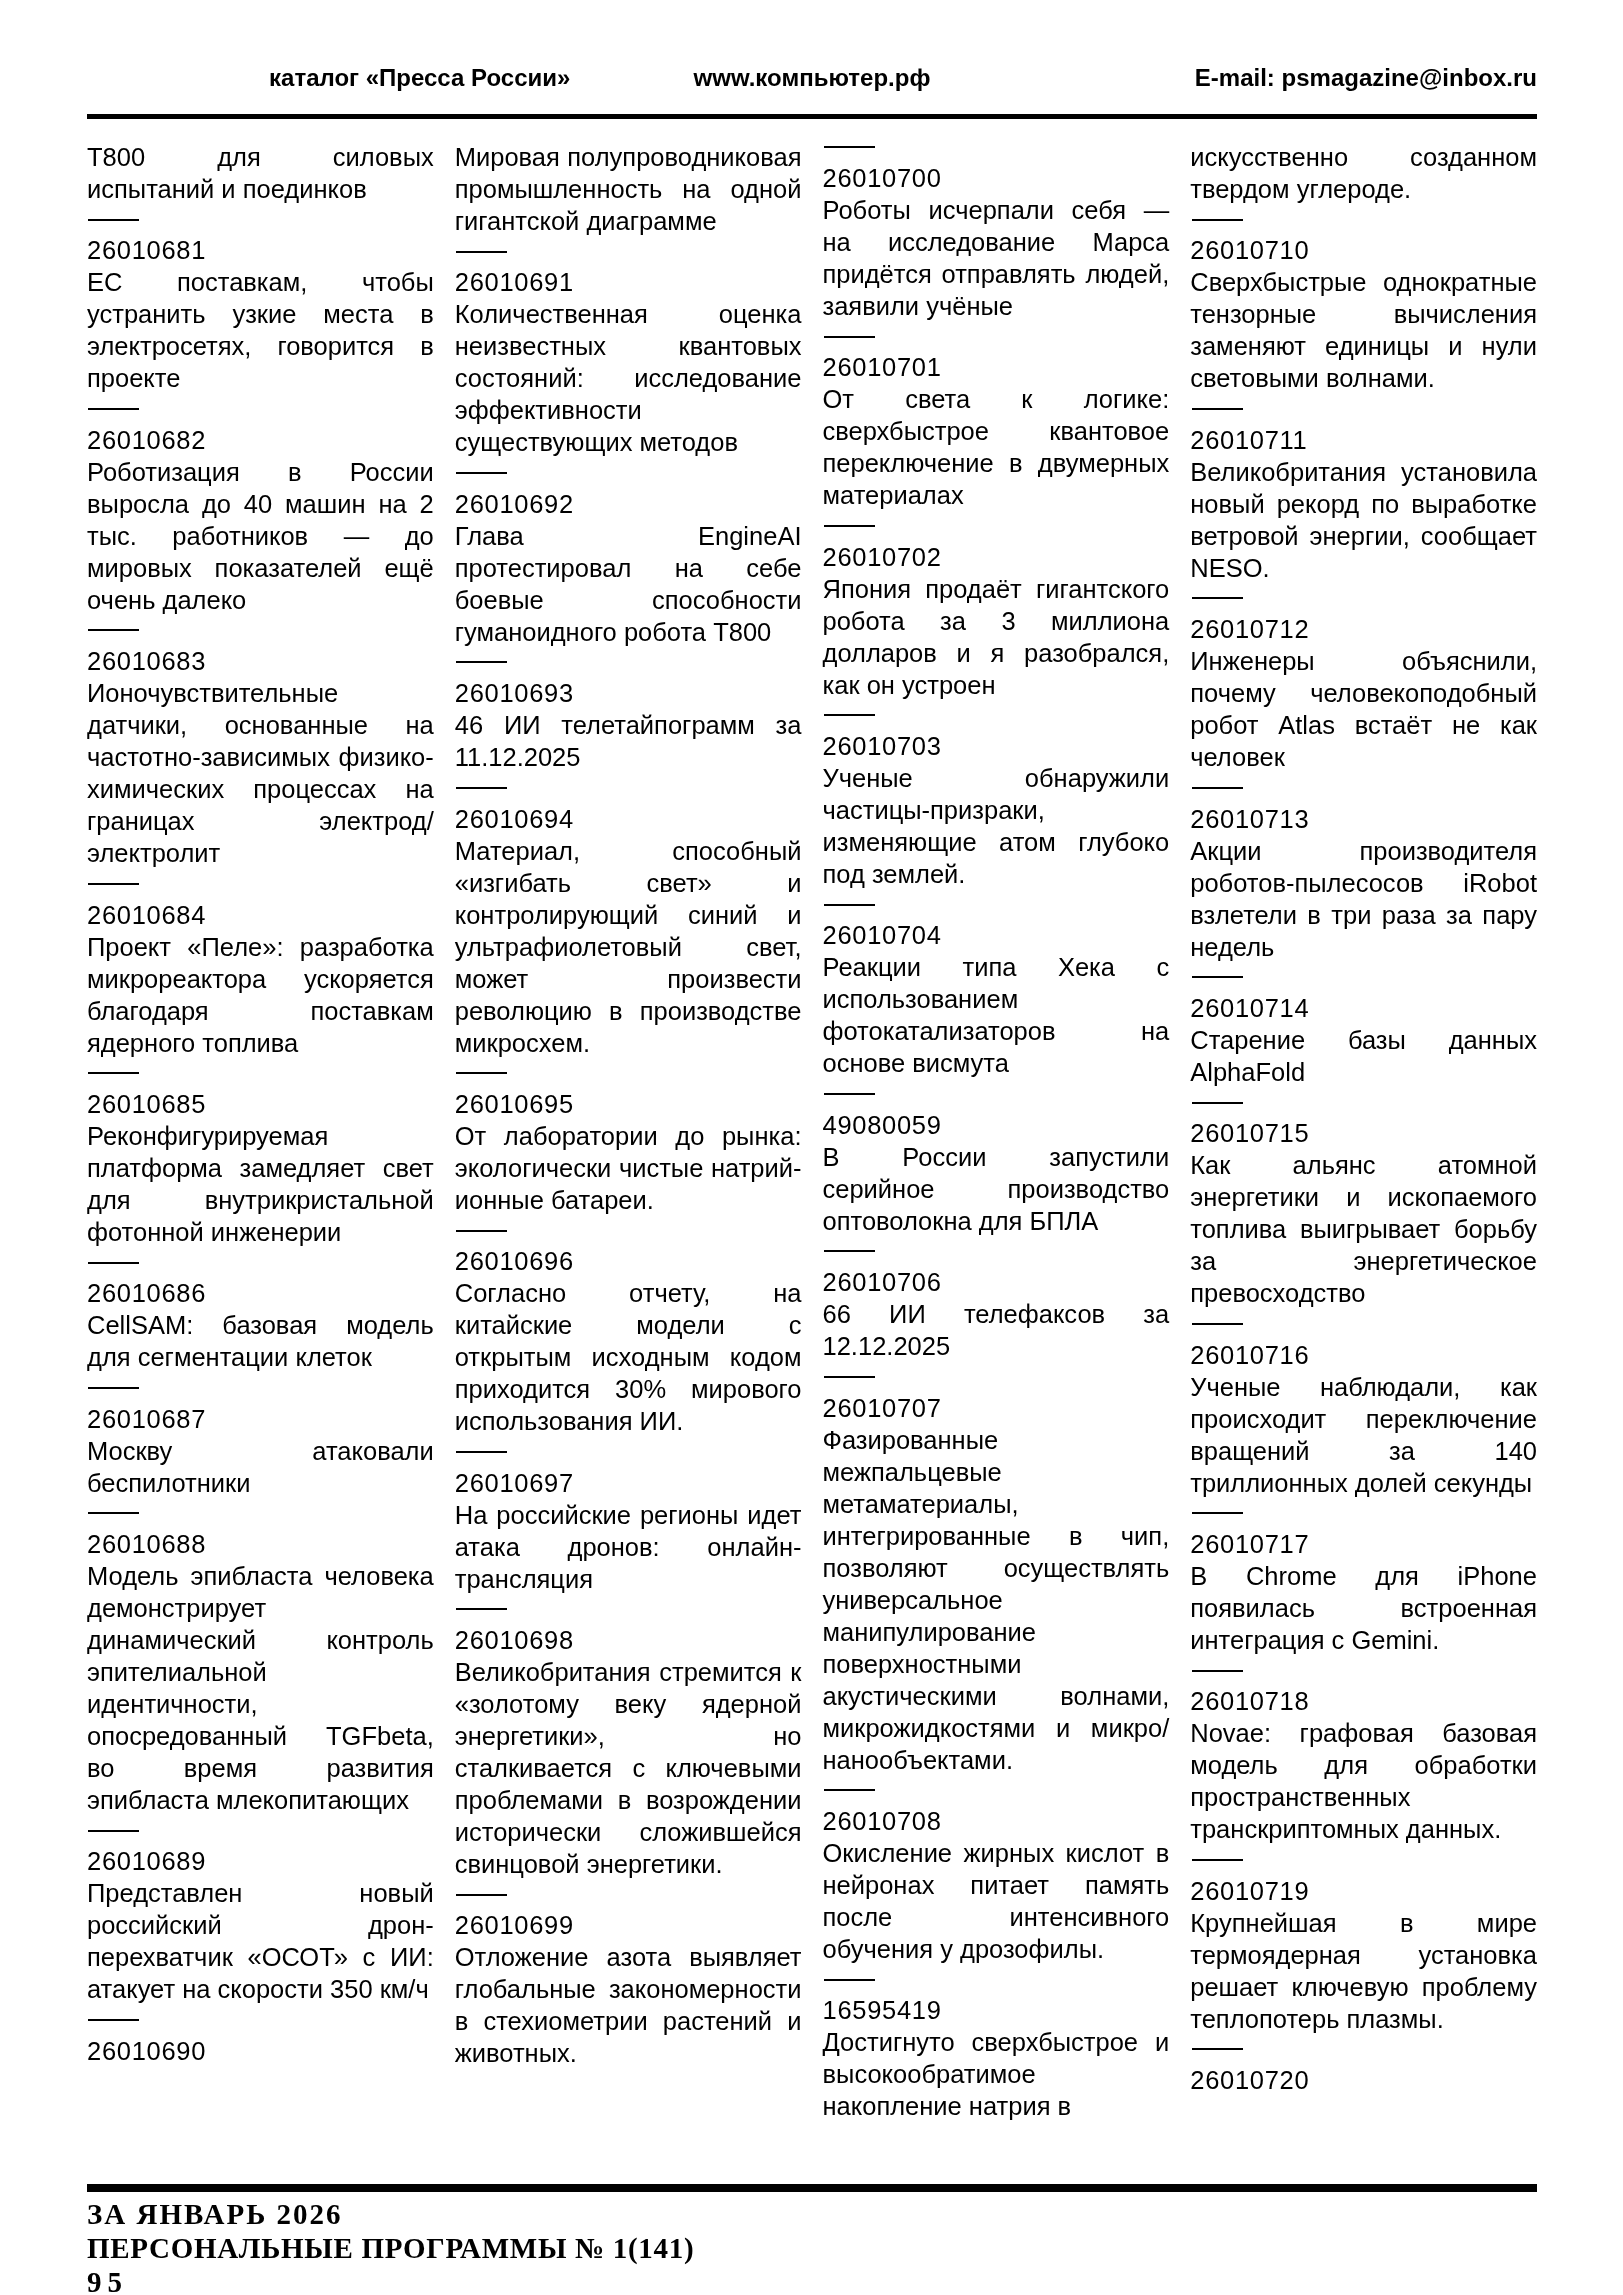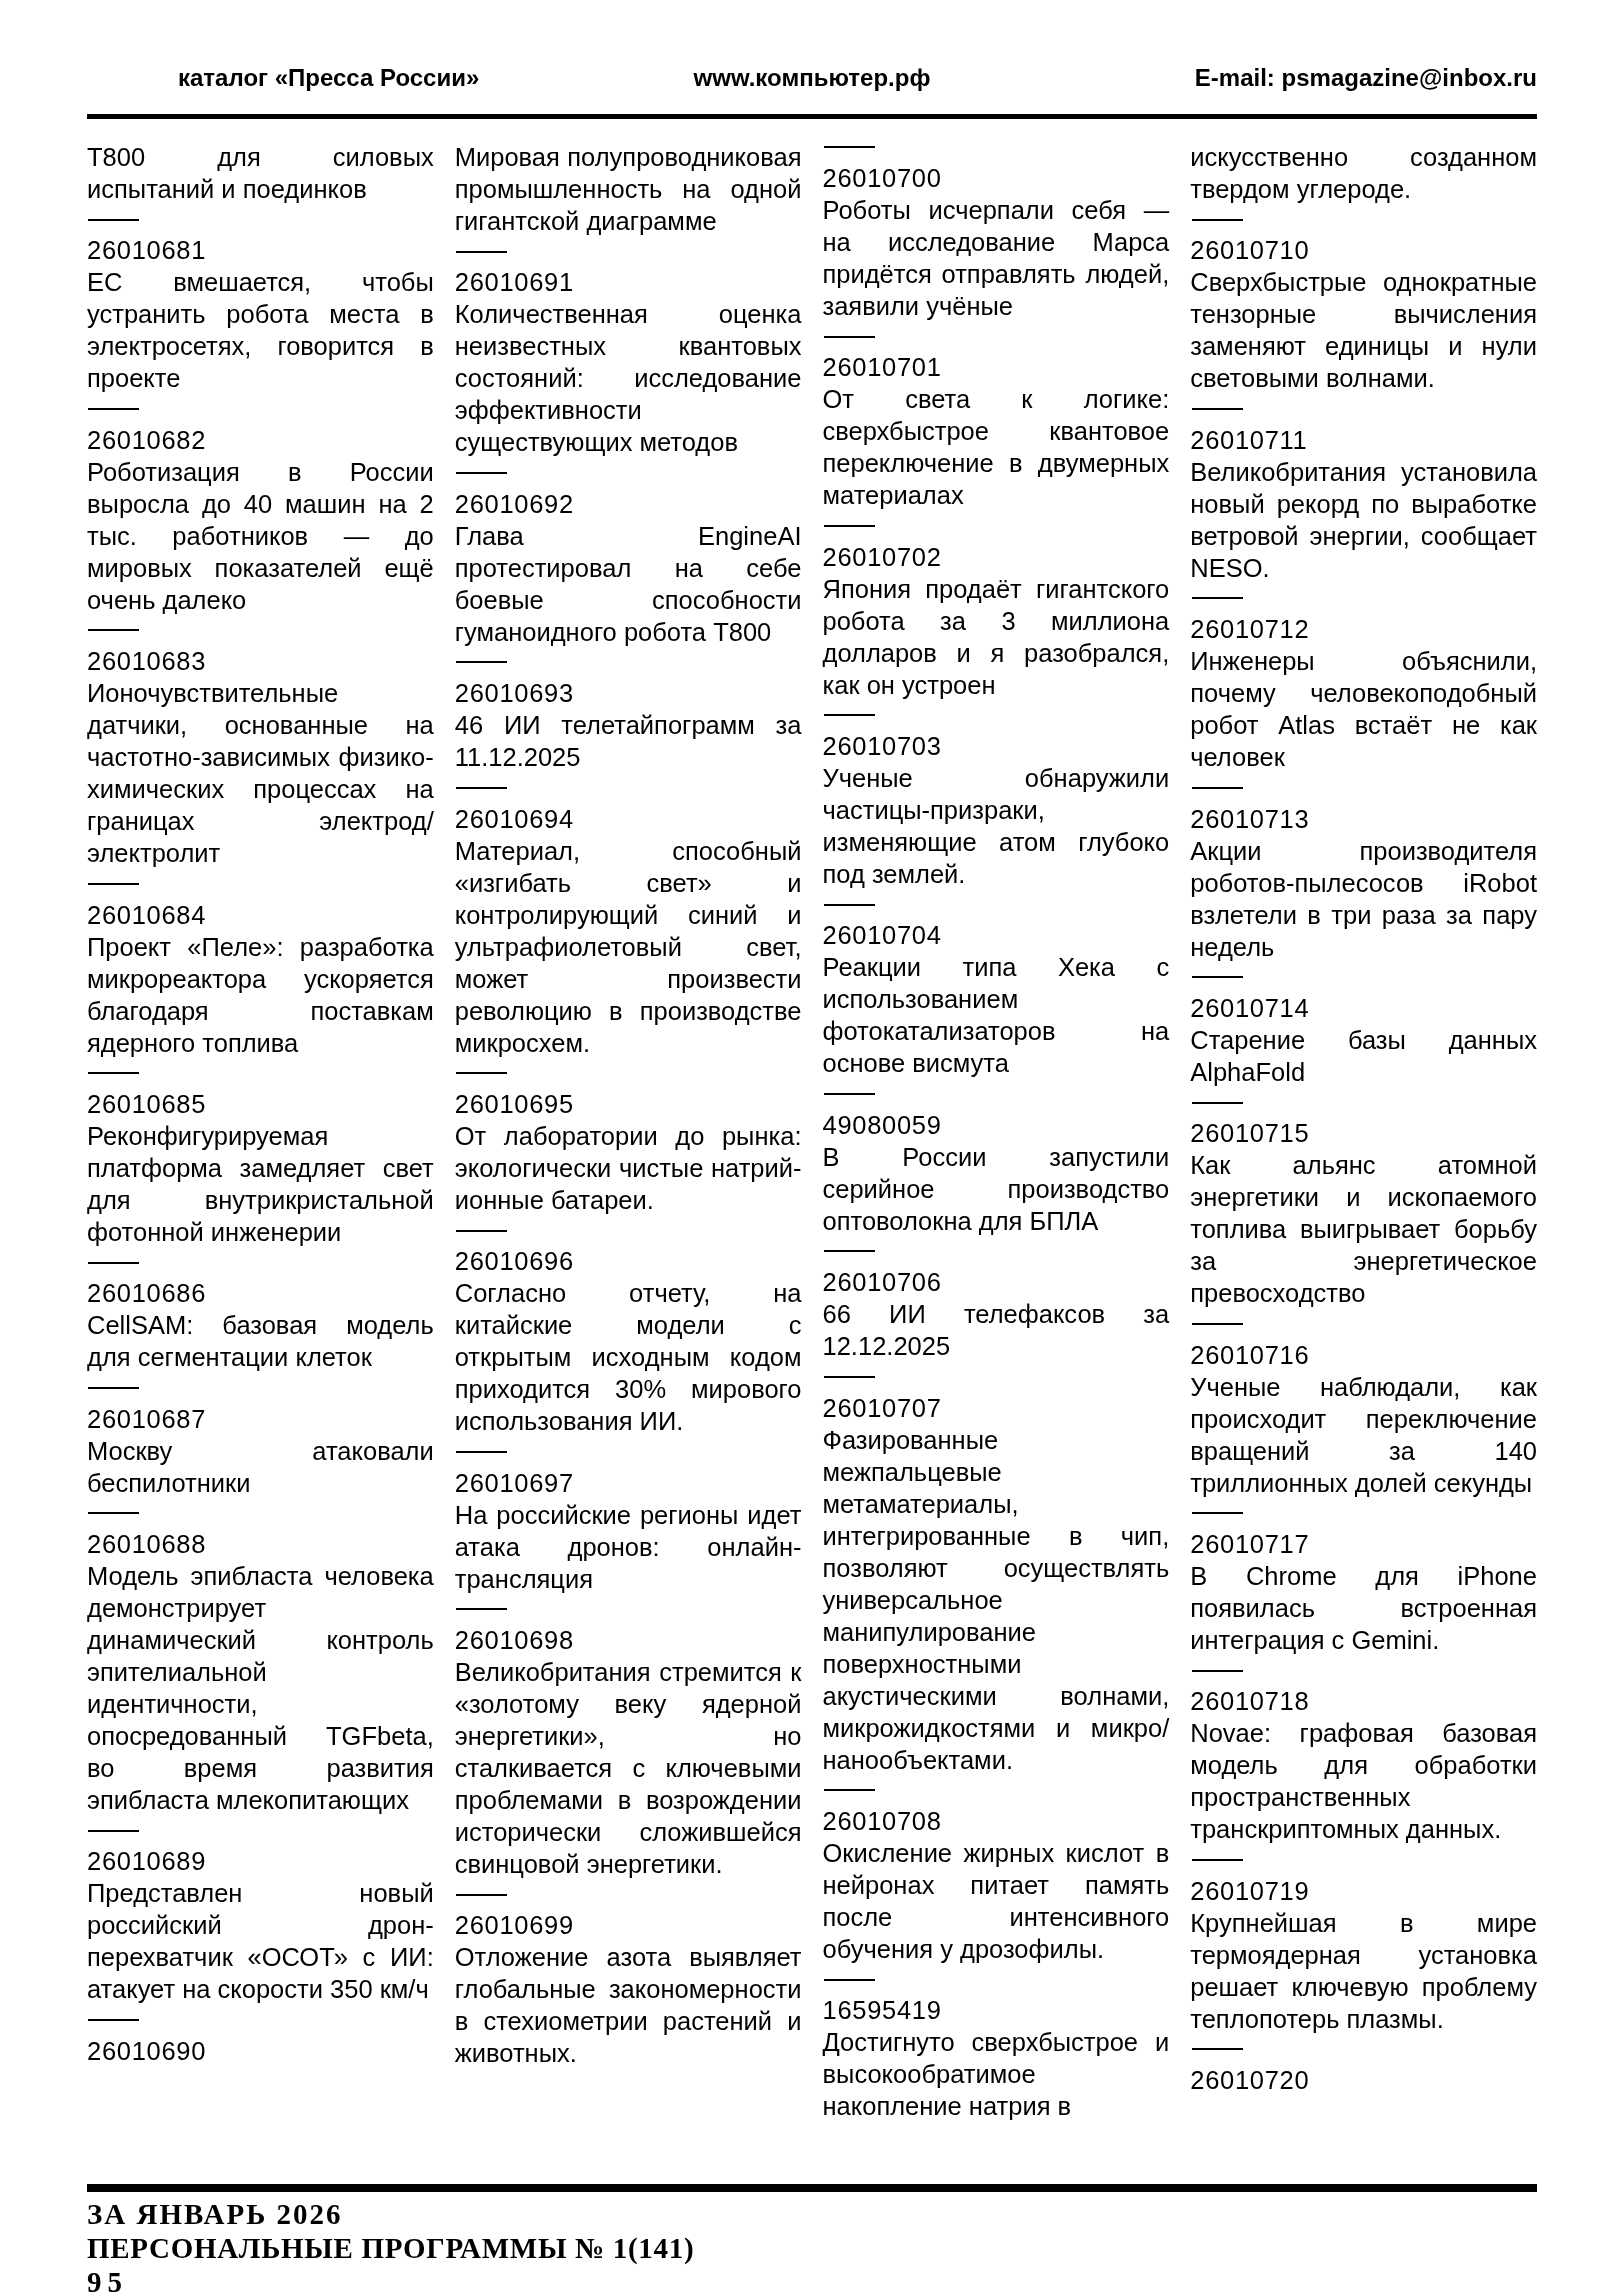--- a/index.html
+++ b/index.html
@@ -20,21 +20,21 @@
     position: absolute;
     left: 87px;
     right: 86px;
     top: 63px;
     display: flex;
     align-items: baseline;
     font-weight: bold;
     font-size: 24px;
     line-height: 29px;
   }
-  .h-left  { flex: 1; text-align: center; }
+  .h-left  { flex: 1; text-align: right; }
   .h-center{ flex: 1; text-align: center; }
   .h-right { flex: 1; text-align: right; }
 
   .rule {
     position: absolute;
     left: 87px;
     right: 86px;
     background: #000;
   }
   .rule-top    { top: 114px;  height: 5.2px; }
@@ -98,21 +98,21 @@
     <div class="h-right">E-mail: psmagazine@inbox.ru</div>
   </div>
 
   <div class="rule rule-top"></div>
 
   <div class="columns">
     <div class="column">
         <div class="entry-cont">Т800 для силовых испытаний и поединков</div>
         <div class="divider"></div>
         <div class="entry-num">26010681</div>
-        <div class="entry-title">ЕС вмешается, чтобы устранить робота места в электросетях, говорится в проекте</div>
+        <div class="entry-title">ЕС поставкам, чтобы устранить узкие места в электросетях, говорится в проекте</div>
         <div class="divider"></div>
         <div class="entry-num">26010682</div>
         <div class="entry-title">Роботизация в России выросла до 40 машин на 2 тыс. работников — до мировых показателей ещё очень далеко</div>
         <div class="divider"></div>
         <div class="entry-num">26010683</div>
         <div class="entry-title">Ионочувствительные датчики, основанные на частотно-зависимых физико-химических процессах на границах электрод/электролит</div>
         <div class="divider"></div>
         <div class="entry-num">26010684</div>
         <div class="entry-title">Проект «Пеле»: разработка микрореактора ускоряется благодаря поставкам ядерного топлива</div>
         <div class="divider"></div>

